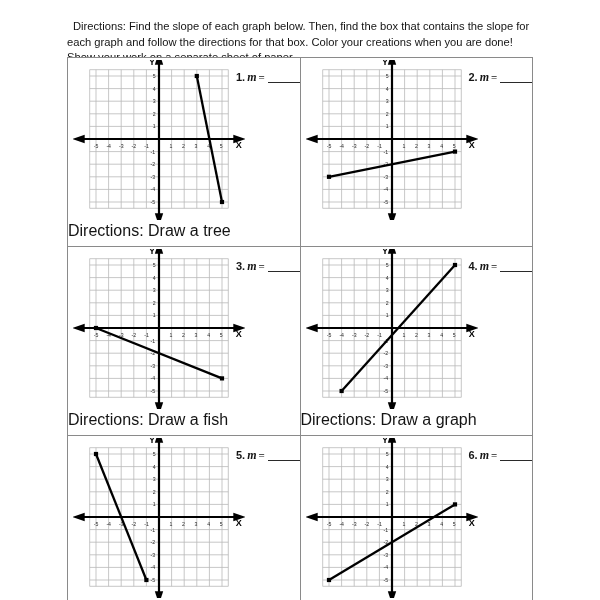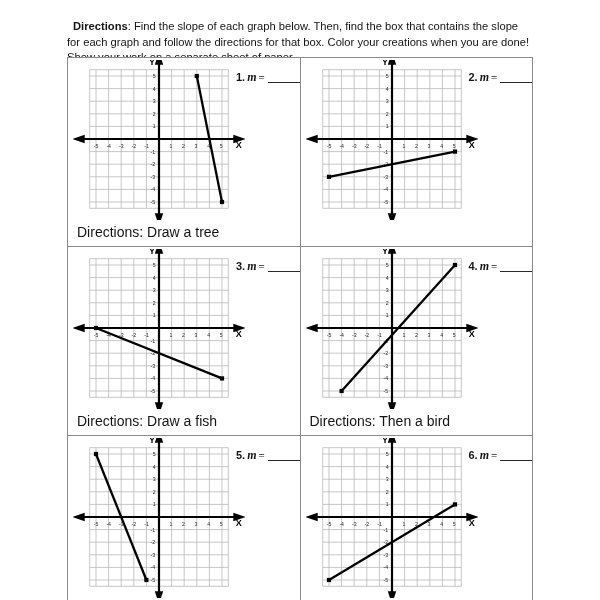--- a/index.html
+++ b/index.html
@@ -24,21 +24,21 @@
   #directions {
     position: absolute;
     left: 67px;
     top: 8px;
     width: 466px;
     font-size: 11.2px;
     line-height: 15.6px;
     color: #141414;
   }
   #directions .lead {
-    font-weight: bold;
+    font-weight: normal;
     padding-left: 6px;
   }
 
   
   #worksheet {
     position: absolute;
     left: 67px;
     top: 57px;
     width: 466px;
     border-left: 1px solid #8a8a8a;
@@ -99,23 +99,23 @@
     display: inline-block;
     width: 42px;
     border-bottom: 1.4px solid #2a2a2a;
     height: 11px;
     vertical-align: -2px;
   }
 
   
   .cell-caption {
     position: absolute;
-    left: 9px;
+    left: 0;
     bottom: 6px;
-    font-size: 14px;
+    font-size: 16px;
     color: #141414;
     white-space: nowrap;
   }
 </style>
 </head>
 <body>
 
 <div id="page">
 
   <p id="directions"><span class="lead">Directions</span><span>: Find the slope of each graph below.  Then, find the box that contains the slope for each graph and follow the directions for that box.  Color your creations when you are done! Show your work on a separate sheet of paper.</span></p>
@@ -400,21 +400,21 @@
                 <text x="77.6" y="144">-5</text>
               </g>
               <text x="162.86" y="88" font-size="9" font-weight="bold" fill="#000" font-family="&quot;Liberation Sans&quot;, sans-serif">X</text>
               <text x="76" y="4.659999999999997" font-size="9" font-weight="bold" fill="#000" font-family="&quot;Liberation Sans&quot;, sans-serif">Y</text>
               <line x1="35.6" y1="142" x2="149" y2="16" stroke="#000" stroke-width="2.3" stroke-linecap="butt"></line>
               <rect x="33.5" y="139.9" width="4.2" height="4.2" fill="#000"></rect>
               <rect x="146.9" y="13.9" width="4.2" height="4.2" fill="#000"></rect>
             </svg>
           </div>
         <div class="q-label"><span class="qnum">4.</span><span class="qm">m</span><span class="qeq">=</span><span class="blank"></span></div>
-        <div class="cell-caption">Directions: Then a bird</div>
+        <div class="cell-caption">Directions: Draw a graph</div>
       </div>
     </div>
 
     <div class="ws-row last">
       <div class="ws-cell">
         <div class="graph-wrap">
             <svg width="172" height="160" viewBox="0 0 172 160" class="graph-svg">
               <g stroke="#b9b9b9" stroke-width="0.8">
                 <line x1="23" y1="9.700000000000003" x2="23" y2="148.3"></line>
                 <line x1="16.700000000000003" y1="142" x2="155.3" y2="142"></line>

